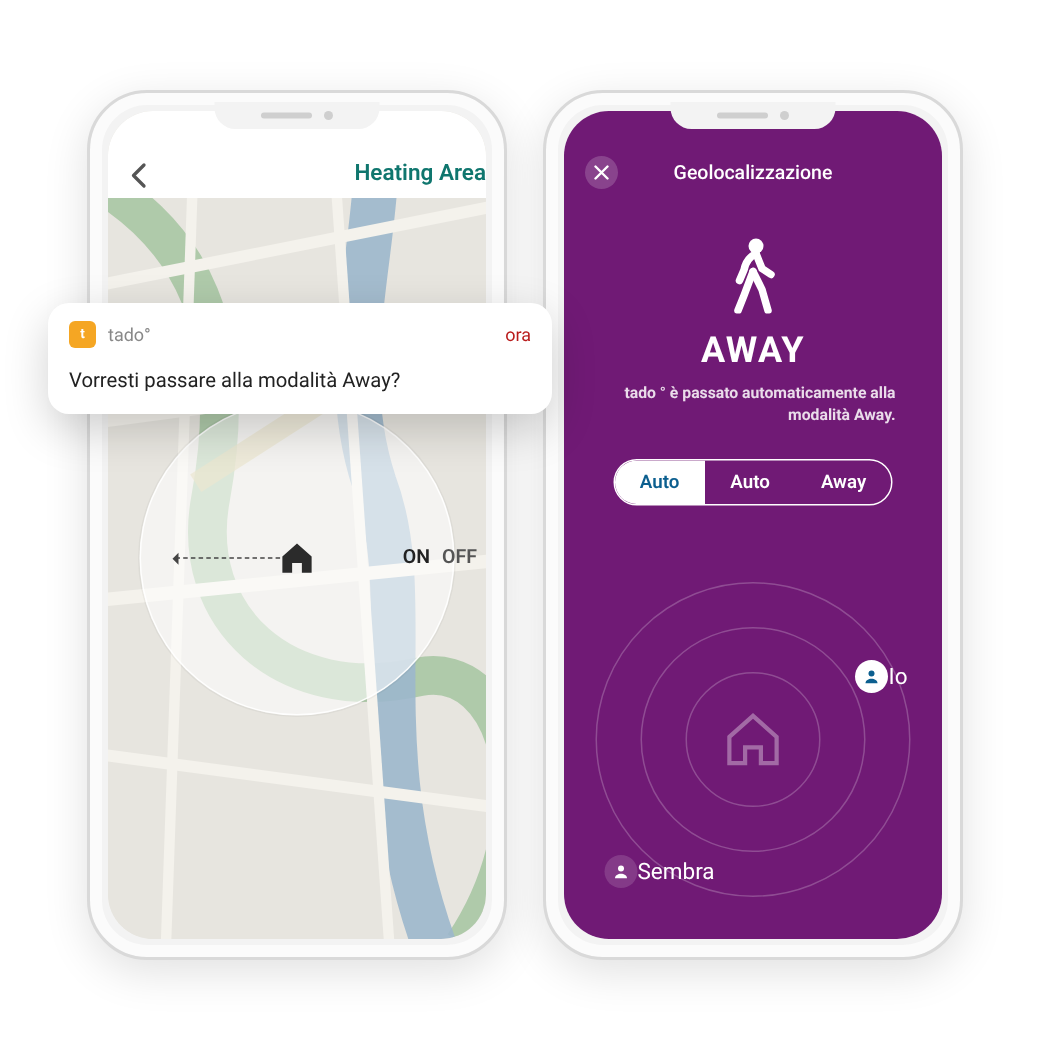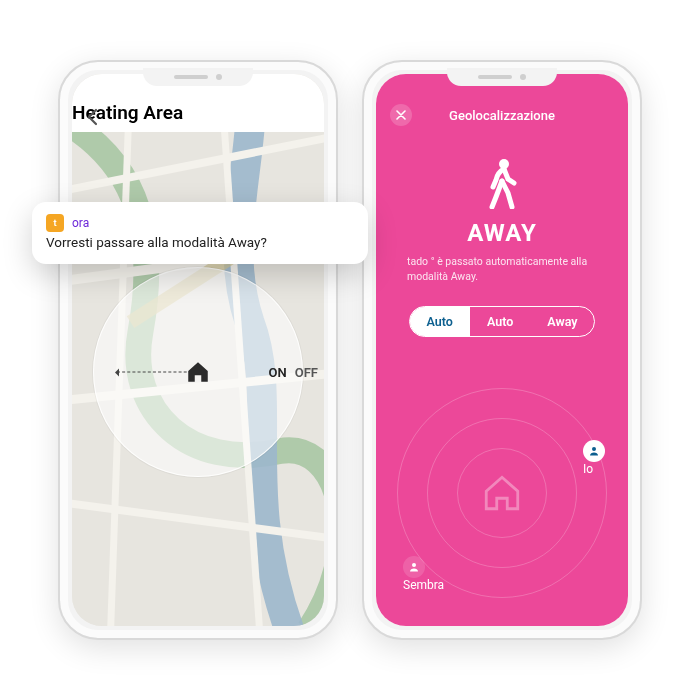--- a/index.html
+++ b/index.html
@@ -62,23 +62,23 @@
     width:6px;height:6px;border-radius:50%;background:#cfcfcf;
   }
 
   
   .map-screen { position:absolute; inset:0; background:#e6e4df; }
   .map-svg { position:absolute; inset:0; width:100%; height:100%; }
   .map-header {
     position:absolute; top:0; left:0; right:0;
     height:58px;
     background:#ffffff;
-    display:flex; align-items:flex-end; justify-content:flex-start;
+    display:flex; align-items:flex-end; justify-content:flex-end;
     padding-bottom:8px;
-    font-weight:600; color:#000000; font-size:19px;
+    font-weight:600; color:#0f766e; font-size:15px;
     z-index:10;
   }
   .map-header .back {
     position:absolute; left:14px; bottom:6px;
     font-size:20px; color:#555;
   }
   .geo-circle {
     position:absolute;
     left:50%; top:54%;
     transform:translate(-50%,-50%);
@@ -133,28 +133,28 @@
     z-index:200;
   }
   .notif-top { display:flex; align-items:center; gap:8px; }
   .notif-app-icon {
     width:18px; height:18px; border-radius:4px;
     background:#f5a623;
     display:flex;align-items:center;justify-content:center;
     color:#fff; font-size:9px; font-weight:700;
   }
   .notif-app { font-size:12px; color:#888; flex:1; }
-  .notif-time { font-size:12px; color:#6d28d9; }
+  .notif-time { font-size:12px; color:#b91c1c; }
   .notif-title { font-size:14px; font-weight:700; color:#111; margin-top:6px; }
-  .notif-body  { font-size:13.5px; color:#222; margin-top:2px; }
+  .notif-body  { font-size:13.5px; color:#222; margin-top:14px; }
 
   
   .blue-screen {
     position:absolute; inset:0;
-    background:#ec4899;
+    background:#701a75;
     color:#fff;
     display:flex; flex-direction:column; align-items:center;
   }
   .blue-header {
     position:relative;
     width:100%;
     padding-top:34px;
     text-align:center;
     font-size:13px; font-weight:500;
   }
@@ -167,22 +167,23 @@
   }
   .walk-icon { margin-top:34px; }
   .away-label {
     margin-top:10px;
     font-size:24px; font-weight:700; letter-spacing:1px;
   }
   .away-sub {
     margin-top:8px;
     font-size:10.5px; line-height:1.4;
     color:rgba(255,255,255,.85);
-    text-align:left;
+    text-align:right;
     max-width:190px;
+    font-weight:bold;
   }
   .seg {
     margin-top:22px;
     display:flex;
     border:1.5px solid #fff;
     border-radius:22px;
     overflow:hidden;
     justify-content:flex-end;
   }
   .seg div {
@@ -207,22 +208,22 @@
   .ring.r1{ width:90px; height:90px; }
   .ring.r2{ width:150px; height:150px; }
   .ring.r3{ width:210px; height:210px; }
   .home-outline {
     position:absolute; left:50%; top:50%;
     transform:translate(-50%,-50%);
     opacity:.35;
   }
   .user-dot {
     position:absolute;
-    display:flex; flex-direction:column; align-items:flex-start;
-    font-size:12px; color:#fff;
+    display:flex; flex-direction:row; align-items:center;
+    font-size:15px; color:#fff;
   }
   .user-dot .dot {
     width:22px; height:22px; border-radius:50%;
     display:flex;align-items:center;justify-content:center;
   }
   .user-dot.io { right:2px; top:52px; }
   .user-dot.io .dot { background:#fff; color:#0c5f8f; }
   .user-dot.frank { left:6px; bottom:6px; }
   .user-dot.frank .dot { background:rgba(255,255,255,.14); }
 
@@ -270,20 +271,21 @@
         <div class="onoff">
           <span>ON</span>
           <span class="off">OFF</span>
         </div>
       </div>
     </div>
 
     <div class="notif">
       <div class="notif-top">
         <div class="notif-app-icon">t</div>
+        <div class="notif-app">tado°</div>
         <div class="notif-time">ora</div>
       </div>
       <div class="notif-body">Vorresti passare alla modalità Away?</div>
     </div>
   </div>
 
   <div class="phone">
     <div class="notch"></div>
     <div class="screen">
       <div class="blue-screen">

